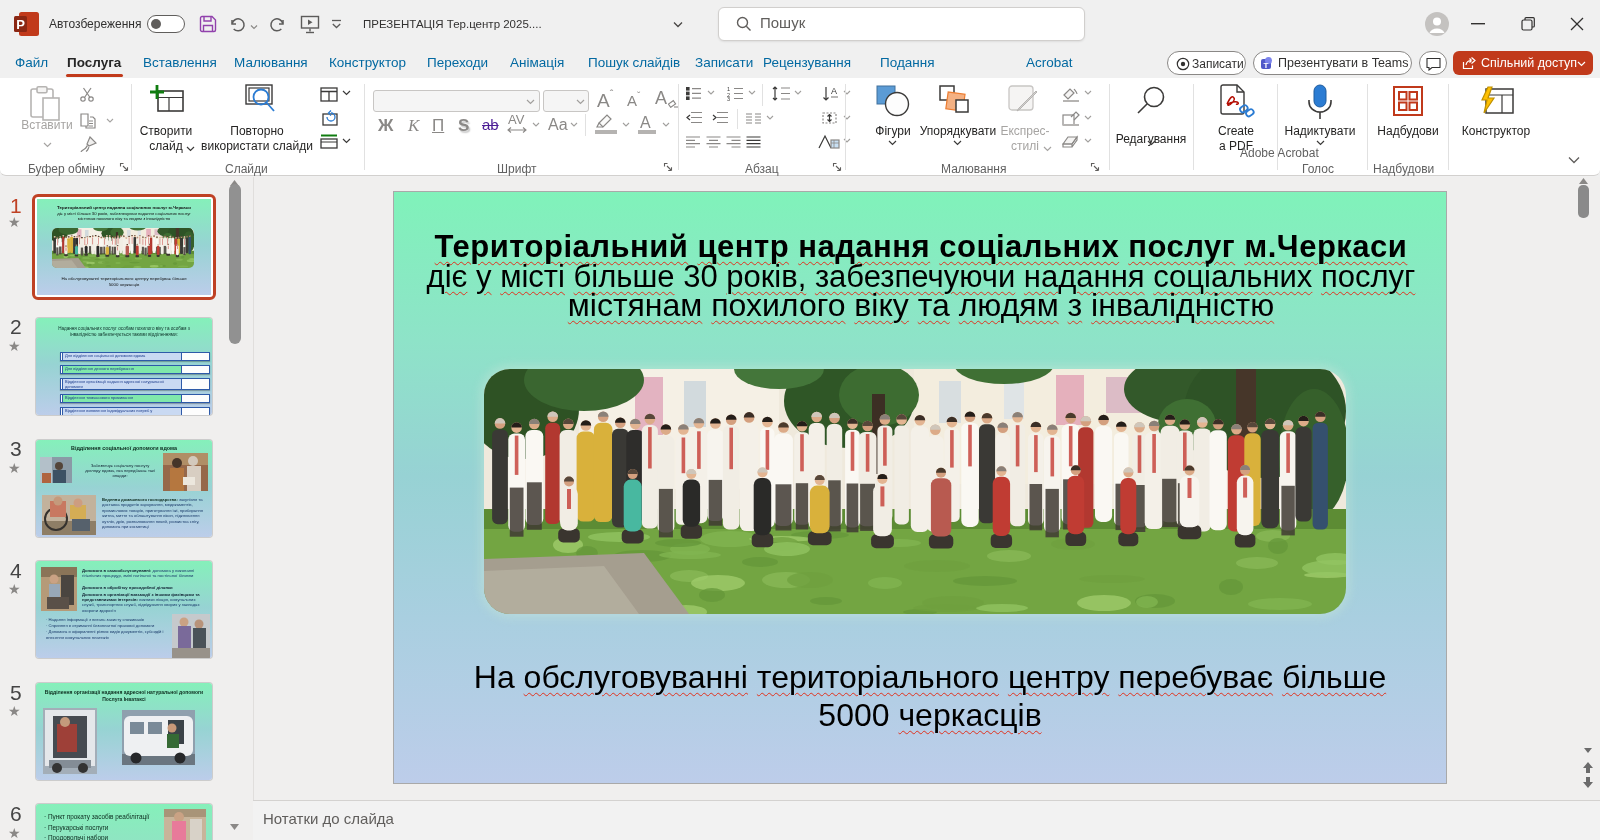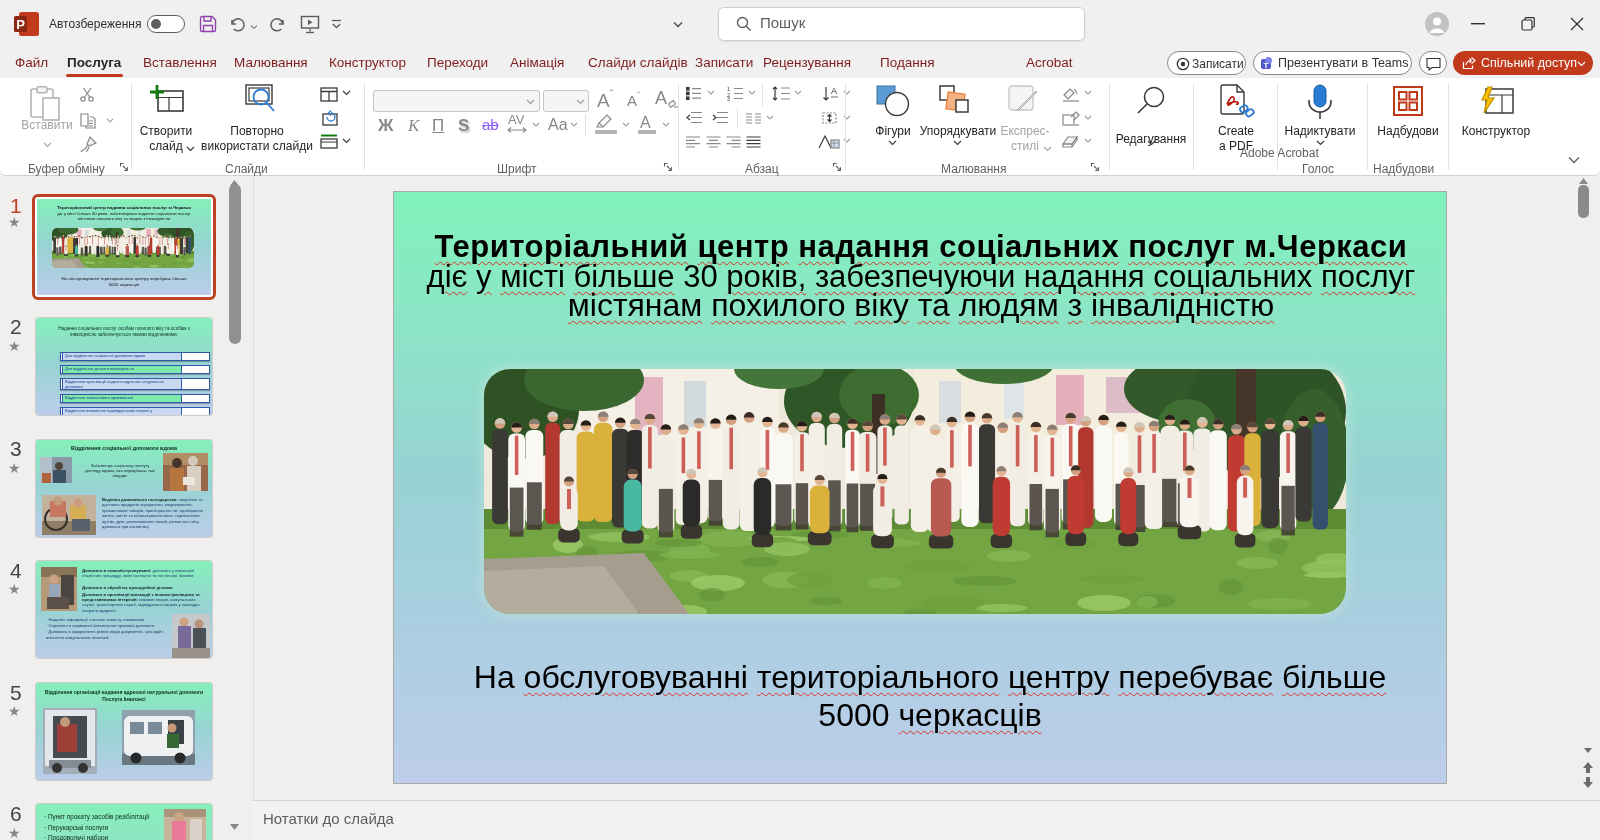--- a/index.html
+++ b/index.html
@@ -6,21 +6,21 @@
   html,body { width:1600px; height:840px; overflow:hidden; }
   body { font-family:"Liberation Sans", sans-serif; position:relative; background:#f0f0f0; }
   .abs { position:absolute; }
   
   #titlebar { left:0; top:0; width:1600px; height:48px; background:#f0f0f0; }
   #tabrow   { left:0; top:48px; width:1600px; height:30px; background:#f0f0f0; }
   #ribbon   { left:0; top:78px; width:1600px; height:98px; background:#ffffff; border-bottom:1px solid #d2d0ce; border-radius:0 0 6px 6px; }
   #canvas   { left:0; top:177px; width:1600px; height:663px; background:#f0efee; overflow:hidden; }
   #notes    { left:253px; top:800px; width:1347px; height:40px; background:#f2f2f2; border-top:1px solid #d4d2d0; }
   .tb-txt { font-size:13px; color:#323130; line-height:48px; white-space:nowrap; }
-  .tab { font-size:13.5px; color:#7f1d1d; line-height:30px; }
+  .tab { font-size:13.5px; color:#0369a1; line-height:30px; }
   .glabel { position:absolute; font-size:12px; color:#616161; white-space:nowrap; top:84px; }
   .gsep { position:absolute; top:6px; width:1px; height:86px; background:#e1e1e1; }
   .biglabel { position:absolute; font-size:12px; color:#252423; text-align:center; line-height:15px; white-space:nowrap;}
   .wavy u { text-decoration-line:underline; text-decoration-style:wavy; text-decoration-color:#e0321e; text-decoration-thickness:1px; text-underline-offset:4px; }
   .wavy { font-family:"Liberation Sans", sans-serif; }
   .num { font-size:21px; color:#444; }
   .num.sel { color:#bf4124; }
   .star { font-size:14px; color:#8a8886; }
   .thumb { width:176px; height:97px; border-radius:3px; background:linear-gradient(180deg,#85f0ba 0%, #97d3d3 48%, #bccdea 100%); box-shadow:0 0 0 1px #cccccc; overflow:hidden; }
   .bar { background:#fdfdfd; border:1px solid #2e5aa8; box-shadow:0 1px 1px rgba(0,0,0,.25); }
@@ -65,20 +65,21 @@
     <rect x="1.5" y="1.5" width="17" height="11.5"></rect>
     <path d="M8 4.5 L12.5 7.2 L8 10 Z" fill="#5c5b5a" stroke="none"></path>
     <path d="M10 13.5 v3"></path>
       <path d="M6 17.5 h8"></path>
   </svg>
 
   <svg class="abs" style="left:330px; top:18px;" width="13" height="12" viewBox="0 0 13 12" fill="none" stroke="#5c5b5a" stroke-width="1.3">
     <path d="M2 2.5 h9"></path>
       <path d="M2.8 6 L6.5 9.5 L10.2 6"></path>
   </svg>
+  <div class="abs tb-txt" style="left:363px; top:0; font-size:11.5px;">ПРЕЗЕНТАЦІЯ Тер.центр 2025....</div>
   <svg class="abs" style="left:673px; top:21px;" width="10" height="7" viewBox="0 0 10 7" fill="none" stroke="#484644" stroke-width="1.3">
       <path d="M1 1.5 L5 5.5 L9 1.5"></path>
     </svg>
 
   <div class="abs" style="left:718px; top:7px; width:367px; height:34px; background:#fff; border:1px solid #d1cfcd; border-radius:6px; box-shadow:0 1px 2px rgba(0,0,0,.08);"></div>
   <svg class="abs" style="left:736px; top:16px;" width="16" height="16" viewBox="0 0 16 16" fill="none" stroke="#605e5c" stroke-width="1.4">
     <circle cx="6.5" cy="6.5" r="5"></circle>
       <path d="M10.3 10.3 L14.5 14.5"></path>
   </svg>
   <div class="abs" style="left:760px; top:14px; font-size:15px; color:#605e5c;">Пошук</div>
@@ -103,21 +104,21 @@
 </div>
 <div class="abs" id="tabrow">
   <div class="abs tab" style="left:15px;">Файл</div>
   <div class="abs tab" style="left:67px; font-weight:bold; color:#262626;">Послуга</div>
   <div class="abs" style="left:66px; top:26px; width:57px; height:3px; background:#c13a1b; border-radius:2px;"></div>
   <div class="abs tab" style="left:143px;">Вставлення</div>
   <div class="abs tab" style="left:234px;">Малювання</div>
   <div class="abs tab" style="left:329px;">Конструктор</div>
   <div class="abs tab" style="left:427px;">Переходи</div>
   <div class="abs tab" style="left:510px;">Анімація</div>
-  <div class="abs tab" style="left:588px;">Слайди слайдів</div>
+  <div class="abs tab" style="left:588px;">Пошук слайдів</div>
   <div class="abs tab" style="left:695px;">Записати</div>
   <div class="abs tab" style="left:763px;">Рецензування</div>
   <div class="abs tab" style="left:880px;">Подання</div>
   <div class="abs tab" style="left:955px;margin-top:24px;">Довідка</div>
   <div class="abs tab" style="left:1026px;">Acrobat</div>
 
   <div class="abs" style="left:1167px; top:3px; width:79px; height:24px; border:1px solid #8a8886; border-radius:12px; background:#fff;">
     <svg class="abs" style="left:8px; top:5px;" width="14" height="14" viewBox="0 0 14 14" fill="none" stroke="#323130" stroke-width="1.2">
       <circle cx="7" cy="7" r="5.7"></circle>
         <circle cx="7" cy="7" r="2.2" fill="#323130" stroke="none"></circle>
@@ -130,21 +131,21 @@
       <rect x="4" y="0" width="7" height="7" rx="3.5" fill="#7b83eb"></rect>
       <text x="5" y="10.5" font-size="8" fill="#fff" font-family="Liberation Sans" font-weight="bold" text-anchor="middle">T</text>
     </svg>
     <div class="abs" style="left:24px; top:4px; font-size:12.5px; color:#323130; white-space:nowrap;">Презентувати в Teams</div>
   </div>
   <div class="abs" style="left:1419px; top:3px; width:28px; height:24px; border:1px solid #8a8886; border-radius:12px; background:#fff;">
     <svg class="abs" style="left:6px; top:5px;" width="15" height="14" viewBox="0 0 15 14" fill="none" stroke="#323130" stroke-width="1.1">
       <path d="M1 1.5 H14 V10.5 H6 L3 13 V10.5 H1 Z"></path>
     </svg>
   </div>
-  <div class="abs" style="left:1453px; top:3px; width:140px; height:24px; border-radius:12px; background:#c13a1b;">
+  <div class="abs" style="left:1453px; top:3px; width:140px; height:24px; border-radius:6px; background:#c13a1b;">
     <svg class="abs" style="left:9px; top:5px;" width="14" height="14" viewBox="0 0 14 14" fill="none" stroke="#fff" stroke-width="1.2">
       <path d="M1.5 6 V12.5 H10.5 V9.5"></path>
       <path d="M4 9 C4.5 5.5 7 4.5 9.5 4.5 M9.5 4.5 L7.5 2.5 M9.5 4.5 L7.5 6.5"></path>
       <path d="M9.5 1.5 L13 4.5 L9.5 7.5"></path>
     </svg>
     <div class="abs" style="left:28px; top:5px; font-size:12.5px; color:#fff;">Спільний доступ</div>
     <svg class="abs" style="left:124px; top:10px;" width="9" height="6" viewBox="0 0 9 6" fill="none" stroke="#fff" stroke-width="1.2">
         <path d="M1 1 L4.5 4.5 L8 1"></path>
       </svg>
   </div>
@@ -244,21 +245,21 @@
   <div class="abs" style="left:655px; top:10px; font-size:18px; color:#8a8886;">A</div>
   <svg class="abs" style="left:668px; top:20px;" width="11" height="10" viewBox="0 0 11 10" fill="none" stroke="#8a8886" stroke-width="1.1">
       <rect x="1" y="4" width="6" height="4" transform="rotate(-35 4 6)"></rect>
       <path d="M6 9 h4"></path>
     </svg>
 
   <div class="abs" style="left:378px; top:38px; font-size:17px; font-weight:bold; color:#8a8886;">Ж</div>
   <div class="abs" style="left:408px; top:38px; font-size:17px; font-style:italic; color:#8a8886; font-family:'Liberation Serif',serif;">К</div>
   <div class="abs" style="left:432px; top:38px; font-size:17px; text-decoration:underline; color:#8a8886;">П</div>
   <div class="abs" style="left:458px; top:38px; font-size:17px; font-weight:bold; color:#8a8886; text-shadow:1.5px 1.5px 1.5px #c8c8c8;">S</div>
-  <div class="abs" style="left:482px; top:38px; font-size:15px; text-decoration:line-through; color:#8b5cf6;">ab</div>
+  <div class="abs" style="left:482px; top:38px; font-size:15px; text-decoration:line-through; color:#4c1d95;">ab</div>
   <div class="abs" style="left:508px; top:34px; font-size:13px; color:#8a8886;">AV</div>
   <svg class="abs" style="left:507px; top:48px;" width="20" height="8" viewBox="0 0 20 8" fill="none" stroke="#8a8886" stroke-width="1.1">
     <path d="M1 4 h18 M4 1.5 L1 4 L4 6.5 M16 1.5 L19 4 L16 6.5"></path>
   </svg>
   <svg class="abs" style="left:532px; top:44px;" width="8" height="6" viewBox="0 0 8 6" fill="none" stroke="#a19f9d" stroke-width="1.1">
       <path d="M1 1 L4 4 L7 1"></path>
     </svg>
   <div class="abs" style="left:548px; top:38px; font-size:16px; color:#8a8886;">Aa</div>
   <svg class="abs" style="left:570px; top:44px;" width="8" height="6" viewBox="0 0 8 6" fill="none" stroke="#a19f9d" stroke-width="1.1">
       <path d="M1 1 L4 4 L7 1"></path>

